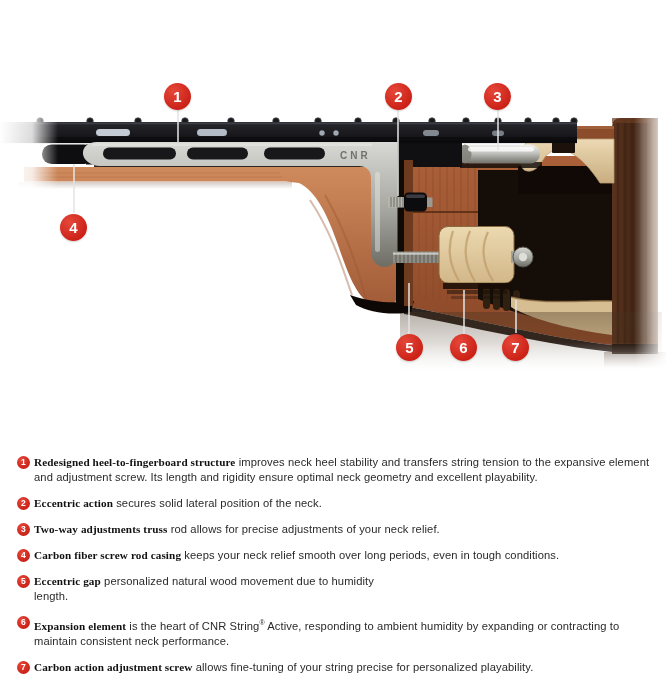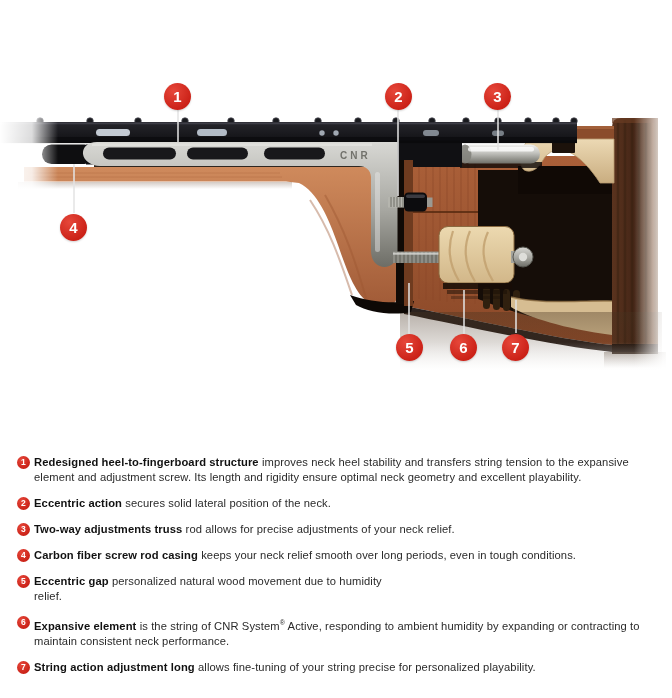--- a/index.html
+++ b/index.html
@@ -6,21 +6,21 @@
   #page{position:relative;width:672px;height:698px;background:#fff;overflow:hidden;
         font-family:"Liberation Sans",sans-serif;}
   #photo{position:absolute;left:0;top:0;}
   .marker{position:absolute;width:27px;height:27px;border-radius:50%;
     background:radial-gradient(circle at 35% 30%, #e6473a, #cb2117 72%);
     color:#fff;font-weight:bold;font-size:15px;line-height:27px;text-align:center;
     box-shadow:0 1px 2px rgba(0,0,0,.18);}
   .legend{position:absolute;left:17px;top:455px;width:640px;list-style:none;margin:0;padding:0;}
   .legend li{position:relative;padding-left:17px;margin:0 0 11px 0;
     font-size:11.2px;line-height:15px;color:#2a2a2a;letter-spacing:.1px;}
-  .legend li b{color:#111;}
+  .legend li b{color:#111;font-family:Liberation Serif, serif;}
   .badge{position:absolute;left:0;top:1px;width:13px;height:13px;border-radius:50%;
     background:radial-gradient(circle at 35% 30%, #e6473a, #c92016 75%);
     color:#fff;font-weight:bold;font-size:8.5px;line-height:13.5px;text-align:center;}
   sup{font-size:7px;}
 </style>
 </head>
 <body>
 
 <div id="page">
 
@@ -264,25 +264,25 @@
       <span class="badge">3</span>
       <b>Two-way adjustments truss</b><span> rod allows for precise adjustments of your neck relief.</span>
     </li>
     <li>
       <span class="badge">4</span>
       <b>Carbon fiber screw rod casing</b><span> keeps your neck relief smooth over long periods, even in tough conditions.</span>
     </li>
     <li>
       <span class="badge">5</span>
       <b>Eccentric gap</b><span> personalized natural wood movement due to humidity</span><br>
-      <span>relief.</span>
+      <span>length.</span>
     </li>
     <li>
       <span class="badge">6</span>
-      <b>Expansive element</b><span> is the string of CNR System</span><sup>®</sup><span> Active, responding to ambient humidity by expanding or contracting to maintain consistent neck performance.</span>
+      <b>Expansion element</b><span> is the heart of CNR String</span><sup>®</sup><span> Active, responding to ambient humidity by expanding or contracting to maintain consistent neck performance.</span>
     </li>
     <li>
       <span class="badge">7</span>
-      <b>String action adjustment long</b><span> allows fine-tuning of your string precise for personalized playability.</span>
+      <b>Carbon action adjustment screw</b><span> allows fine-tuning of your string precise for personalized playability.</span>
     </li>
   </ul>
 
 </div>
 
 </body></html>

